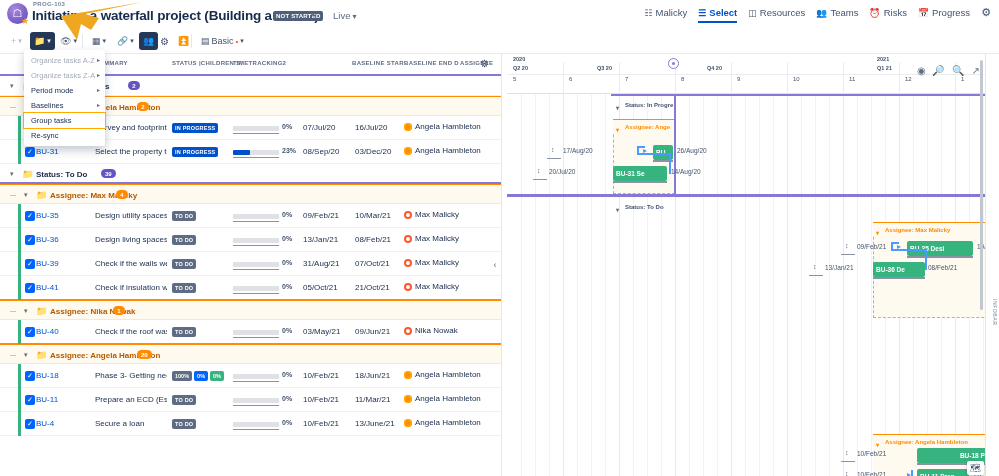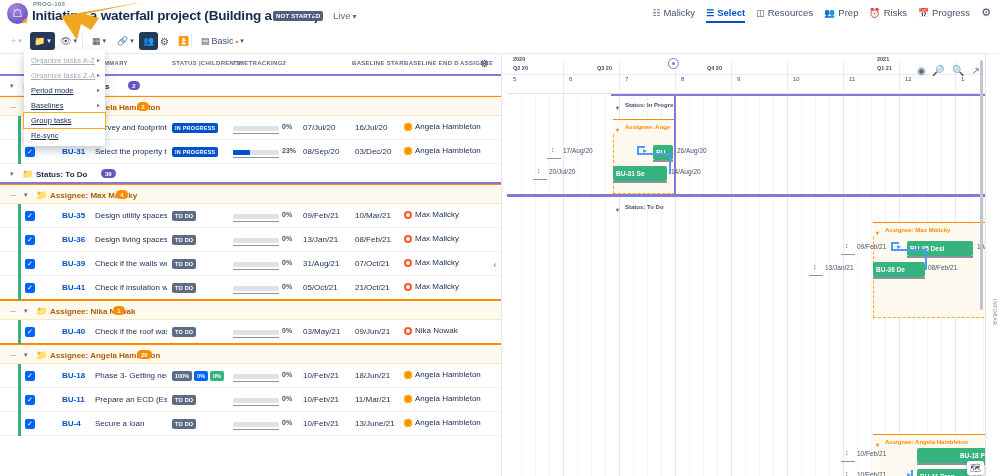--- a/index.html
+++ b/index.html
@@ -65,21 +65,21 @@
   
   .grid { position:absolute; left:0; top:54px; width:501px; height:422px; overflow:hidden; background:#fff;}
   .grid-head { position:relative; height:22px; border-bottom:2px solid #8777d9; }
   .gh { position:absolute; top:6px; font-size:6px; font-weight:700; color:#5e6c84; letter-spacing:.3px; white-space:nowrap;}
   .gear-head { position:absolute; right:12px; top:4px; font-size:10px; color:#42526e; cursor:pointer;}
 
   .grow { position:relative; height:24px; border-bottom:1px solid #f0f1f3; background:#fff;}
   .grow .lbar { position:absolute; left:18px; top:0; width:3px; height:24px; background:#36b37e;}
   .cbox { position:absolute; left:25px; top:7px; width:10px; height:10px; background:#0065ff; border-radius:2px;
           color:#fff; font-size:7px; line-height:10px; text-align:center; cursor:pointer;}
-  .c-id { position:absolute; left:62px; top:7px; font-size:8px; color:#0052cc; font-weight:700; cursor:pointer;}
+  .c-id { position:absolute; left:36px; top:7px; font-size:8px; color:#0052cc; font-weight:400; cursor:pointer;}
   .c-sum { position:absolute; left:95px; top:7px; font-size:8px; color:#172b4d; white-space:nowrap; overflow:hidden; width:72px;}
   .st-badge { position:absolute; left:172px; top:7px; font-size:5.5px; font-weight:700; color:#fff;
               padding:2px 3px; border-radius:2px; letter-spacing:.2px;}
   .st-inprogress { background:#0052cc; }
   .st-todo { background:#5e6c84; }
   .mini-badges { position:absolute; left:172px; top:7px; display:flex; gap:2px; }
   .mb { font-size:5.5px; font-weight:700; color:#fff; padding:2px 3px; border-radius:2px;}
   .mb.g { background:#5e6c84; } .mb.b { background:#0065ff; } .mb.gr { background:#36b37e; }
   .prog-track { position:absolute; left:233px; top:10px; width:46px; height:5px; background:#dfe1e6; border-radius:1px;}
   .prog-fill { height:5px; background:#0052cc; border-radius:1px;}
@@ -146,21 +146,21 @@
   .dep-arrow { position:absolute; font-size:8px; color:#4c9aff; }
 
   .infobar { position:absolute; right:0; top:54px; width:14px; height:422px; background:#fff; border-left:1px solid #e4e7ec;}
   .infobar-txt { position:absolute; right:1px; top:245px; font-size:5px; letter-spacing:.6px; color:#7a869a;
                  writing-mode:vertical-rl; }
   .scrollbar-v { position:absolute; right:16px; top:60px; width:3px; height:250px; background:#c1c7d0; border-radius:2px;}
 
   
   .menu { position:absolute; left:24px; top:50px; width:81px; background:#fff;
           box-shadow:0 4px 10px rgba(9,30,66,.25); border-radius:2px; padding:3px 0; z-index:40;}
-  .mi { position:relative; height:15px; font-size:7.5px; line-height:15px; padding-left:7px; color:#172b4d; cursor:pointer; white-space:nowrap;text-decoration:underline;}
+  .mi { position:relative; height:15px; font-size:7.5px; line-height:15px; padding-left:7px; color:#172b4d; cursor:pointer; white-space:nowrap;}
   .mi.muted { color:#a5adba; }
   .mi .sub { position:absolute; right:5px; top:0; font-size:6px; color:#5e6c84;}
   .mi.hl { outline:1.5px solid #ffab00; background:#fff; }
 
   
   .arrow-anno { position:absolute; left:55px; top:0px; width:90px; height:42px; z-index:60; pointer-events:none;}
   .map-fab { position:absolute; right:15px; bottom:1px; width:17px; height:14px; background:#fff;
              box-shadow:0 1px 3px rgba(9,30,66,.3); border-radius:2px; display:flex;align-items:center;justify-content:center;
              font-size:9px; color:#42526e; z-index:30; cursor:pointer;}
 </style>
@@ -190,21 +190,21 @@
       <div class="ni active">
           <span class="ic">☰</span>
           <span>Select</span>
         </div>
       <div class="ni">
           <span class="ic">◫</span>
           <span>Resources</span>
         </div>
       <div class="ni">
           <span class="ic">👥</span>
-          <span>Prep</span>
+          <span>Teams</span>
         </div>
       <div class="ni">
           <span class="ic">⏰</span>
           <span>Risks</span>
         </div>
       <div class="ni">
           <span class="ic">📅</span>
           <span>Progress</span>
         </div>
       <div class="ni">

